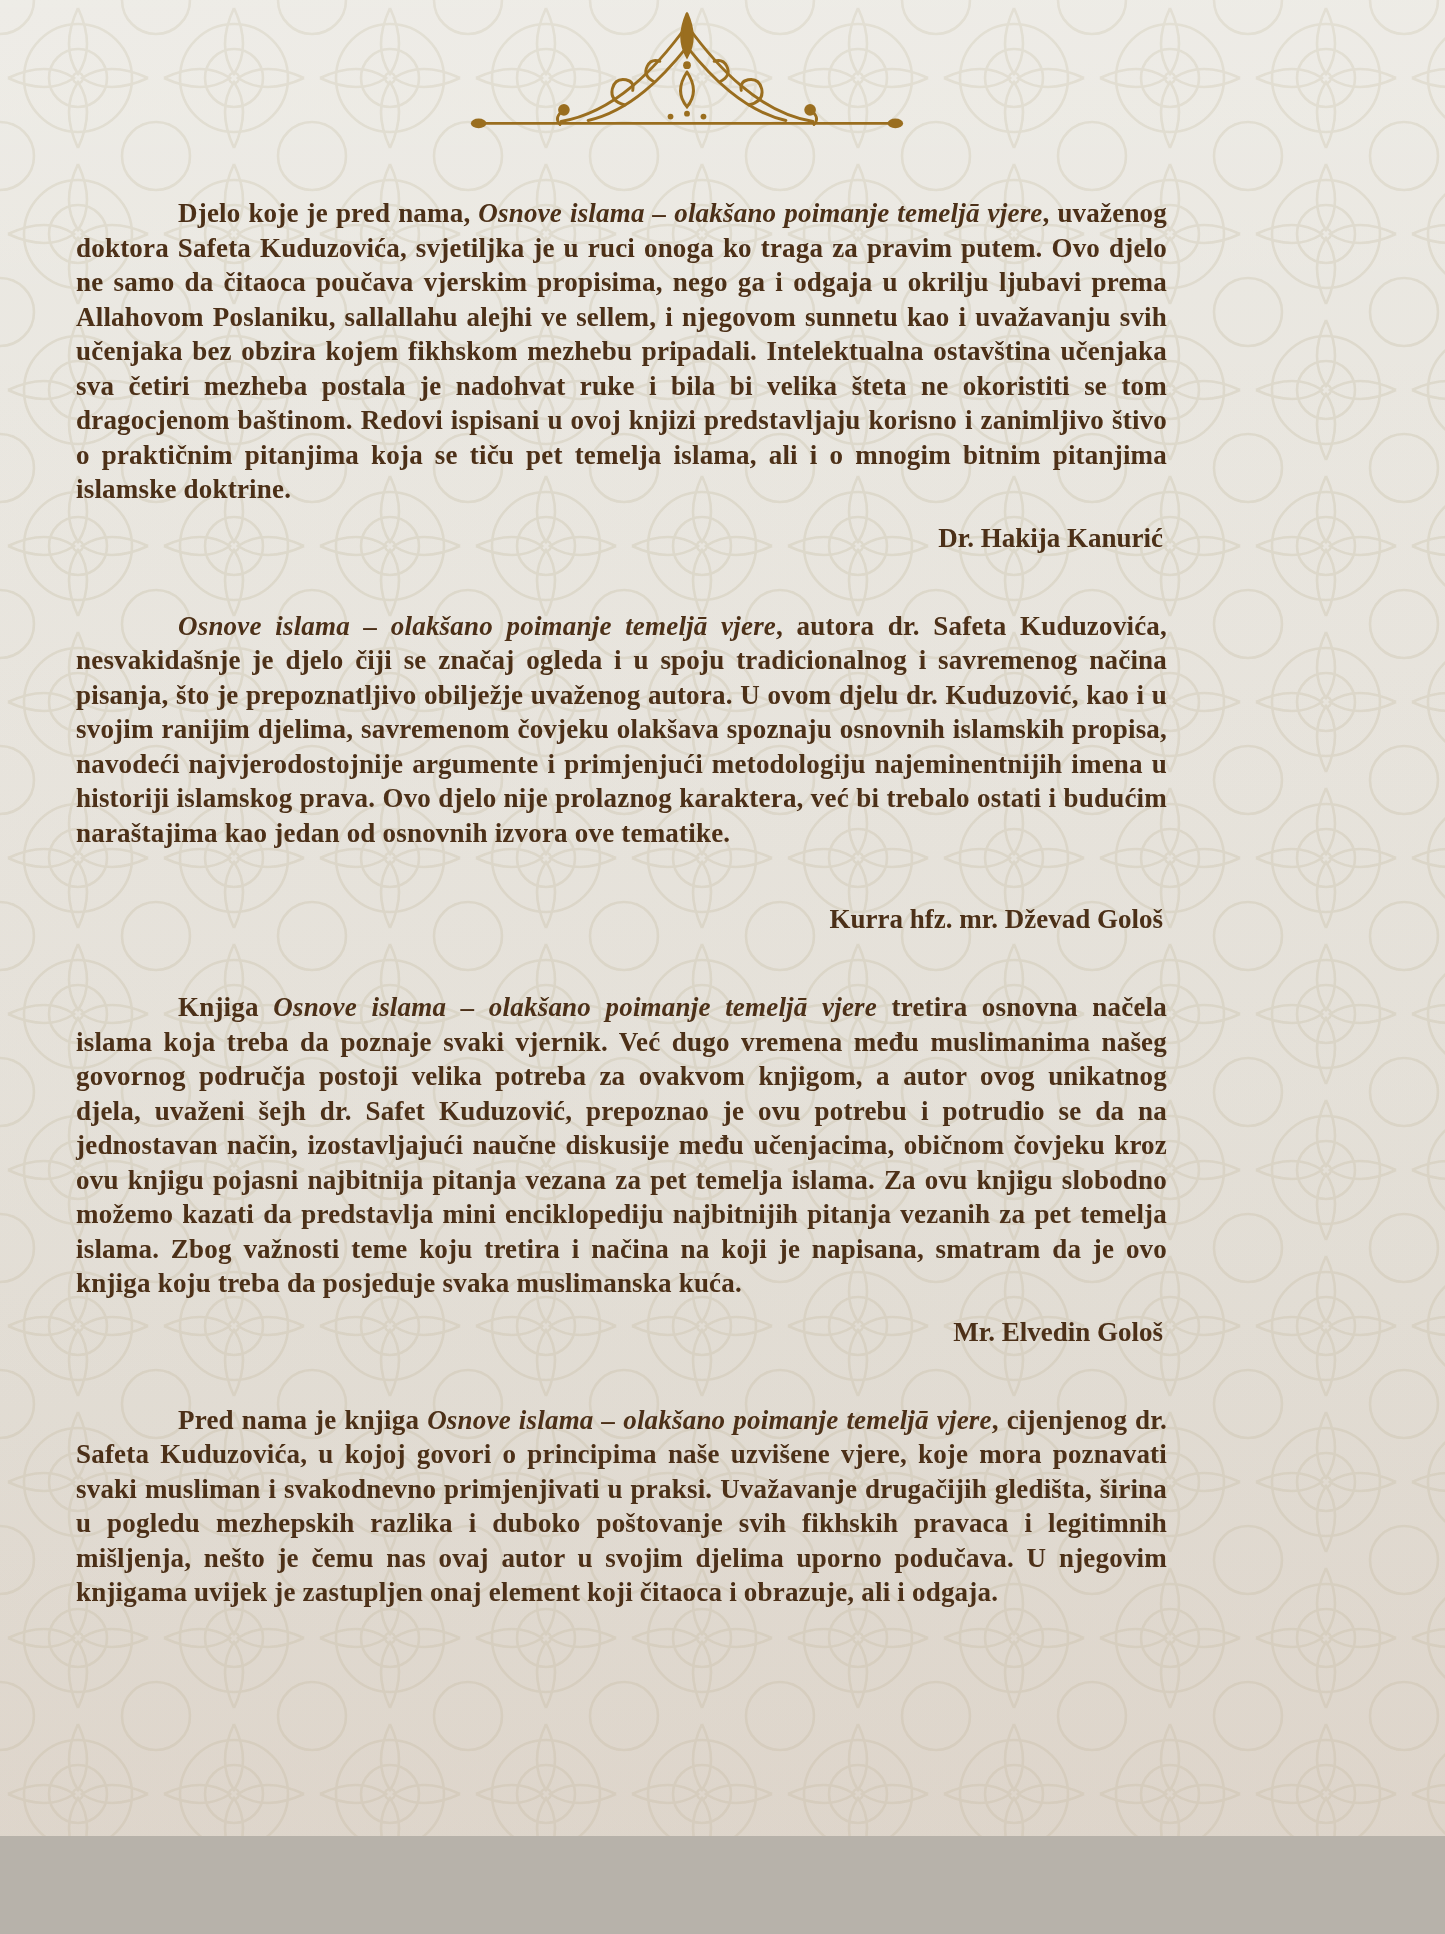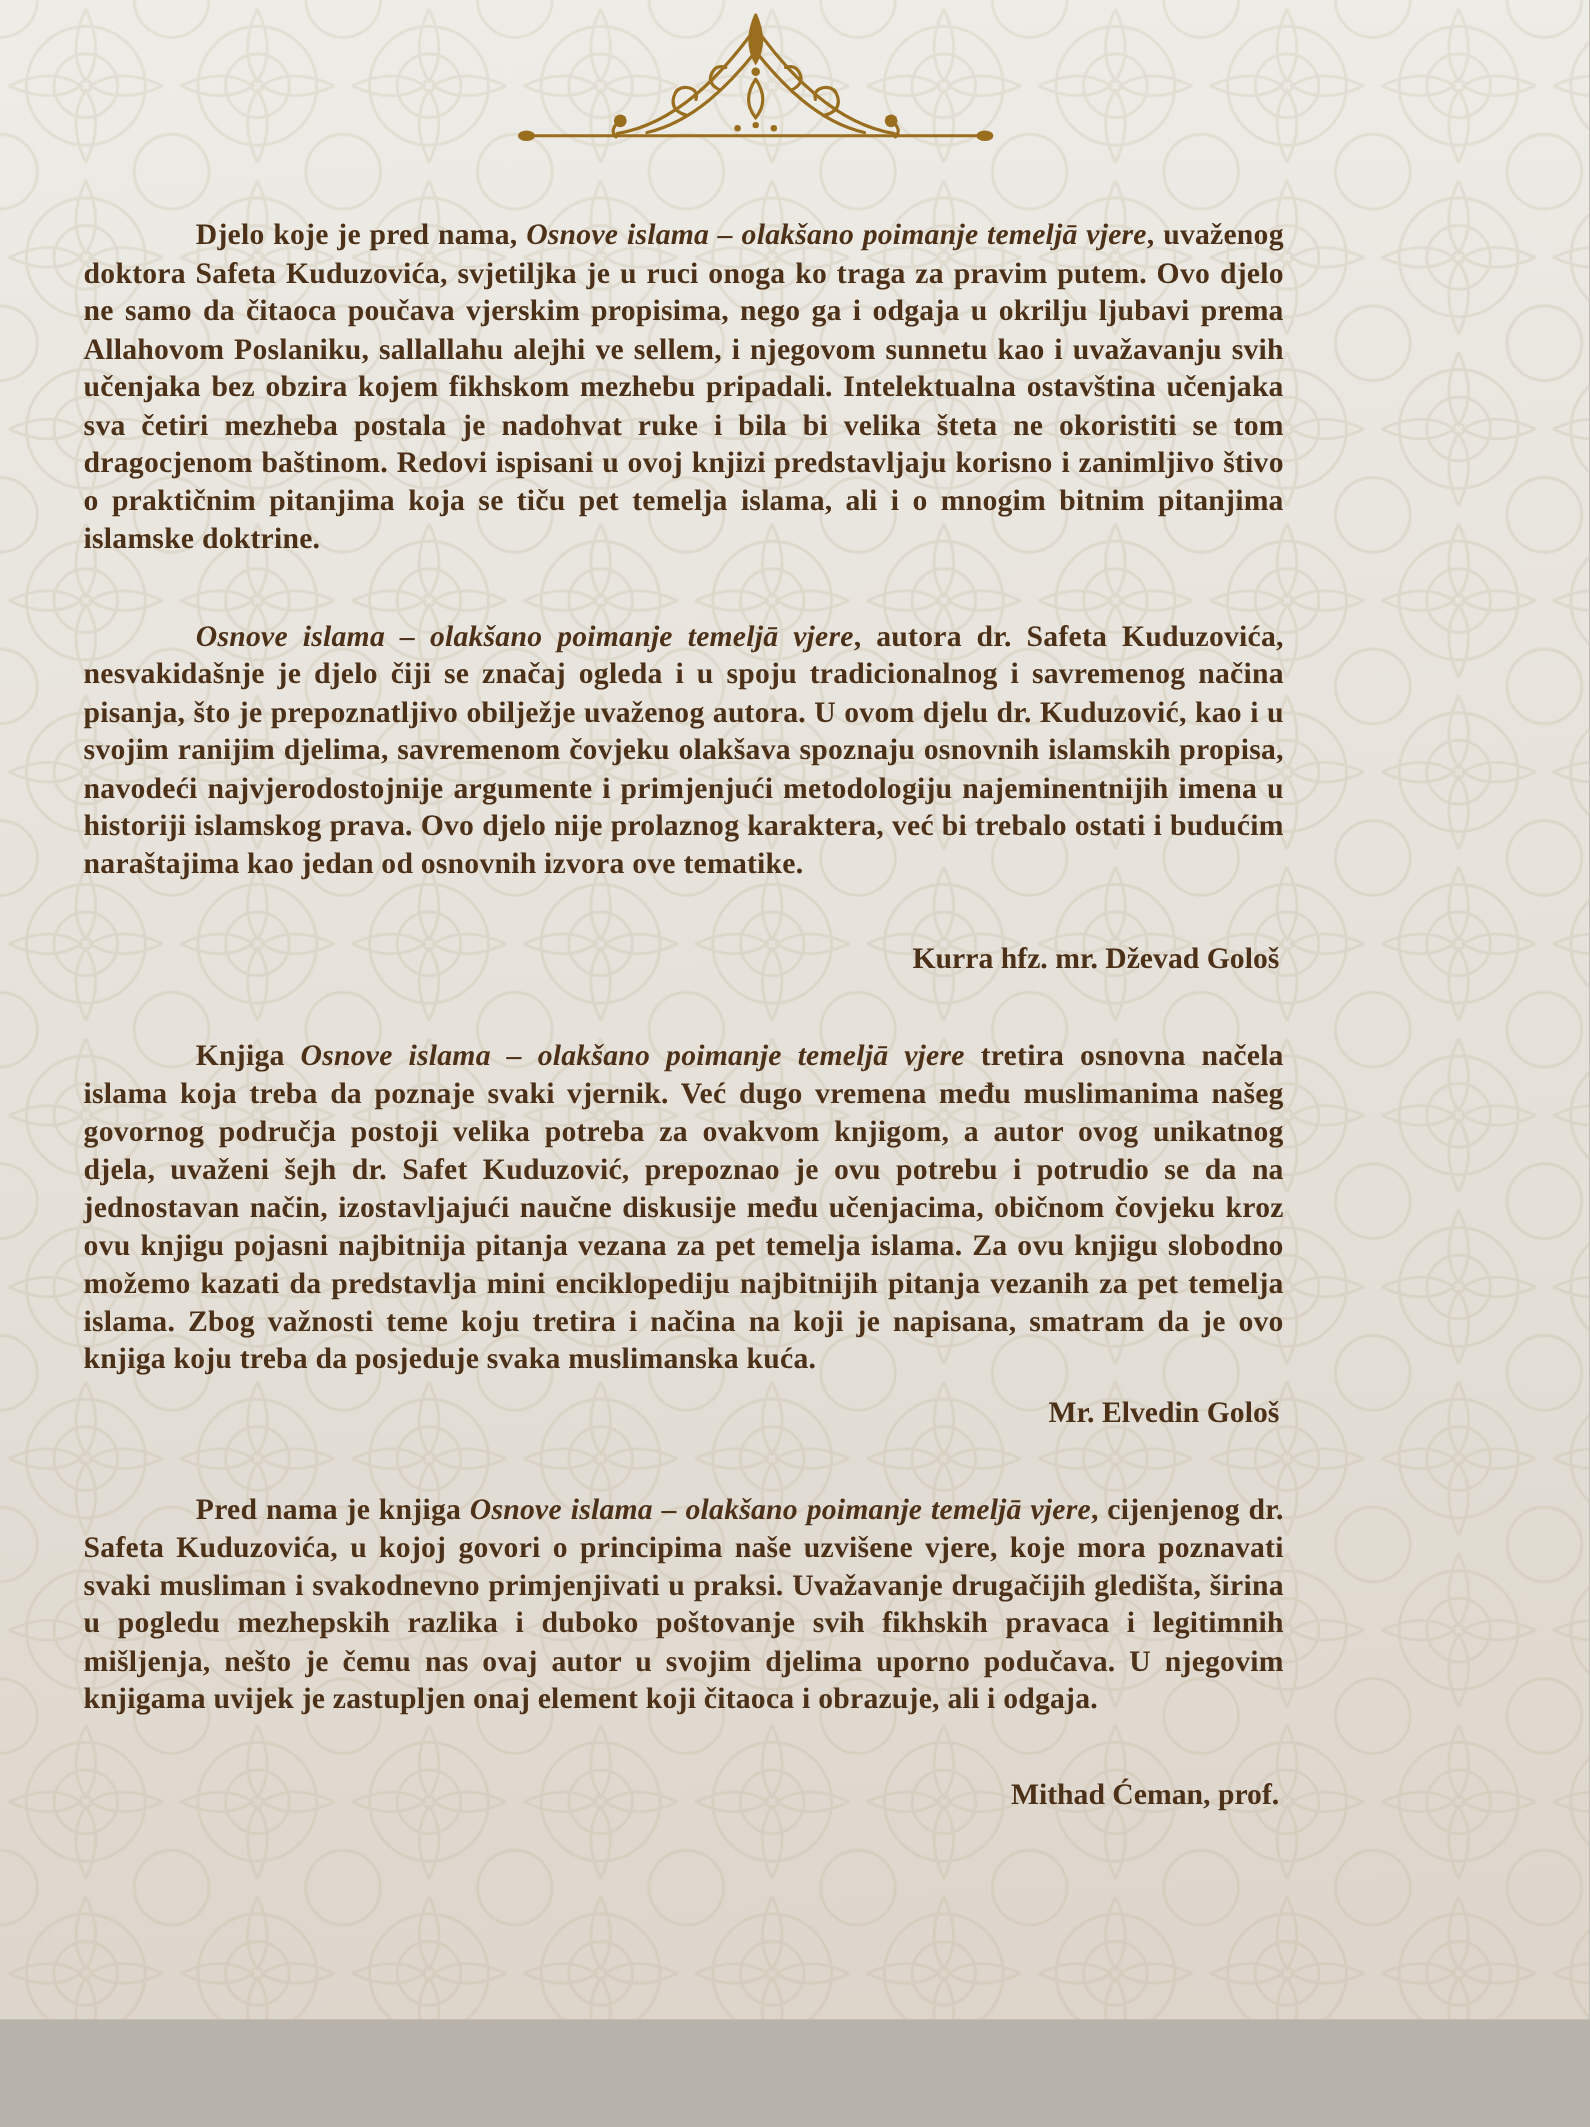--- a/index.html
+++ b/index.html
@@ -113,32 +113,32 @@
           <circle cx="230" cy="107" r="3" fill="#9a6e1f" stroke="none"></circle>
           <circle cx="247" cy="110" r="3" fill="#9a6e1f" stroke="none"></circle>
         </g>
       </svg>
     </div>
 
     <div class="endorsements">
 
       <section class="endorsement">
         <p class="body-text"><span>Djelo koje je pred nama, </span><i class="book-title">Osnove islama – olakšano poimanje temeljā vjere</i><span>, uvaženog doktora Safeta Kuduzovića, svjetiljka je u ruci onoga ko traga za pravim putem. Ovo djelo ne samo da čitaoca poučava vjerskim propisima, nego ga i odgaja u okrilju ljubavi prema Allahovom Poslaniku, sallallahu alejhi ve sellem, i njegovom sunnetu kao i uvažavanju svih učenjaka bez obzira kojem fikhskom mezhebu pripadali. Intelektualna ostavština učenjaka sva četiri mezheba postala je nadohvat ruke i bila bi velika šteta ne okoristiti se tom dragocjenom baštinom. Redovi ispisani u ovoj knjizi predstavljaju korisno i zanimljivo štivo o praktičnim pitanjima koja se tiču pet temelja islama, ali i o mnogim bitnim pitanjima islamske doktrine.</span></p>
+        <p class="signature">Dr. Hakija Kanurić</p>
       </section>
 
       <section class="endorsement">
         <p class="body-text"><span></span><i class="book-title">Osnove islama – olakšano poimanje temeljā vjere</i><span>, autora dr. Safeta Kuduzovića, nesvakidašnje je djelo čiji se značaj ogleda i u spoju tradicionalnog i savremenog načina pisanja, što je prepoznatljivo obilježje uvaženog autora. U ovom djelu dr. Kuduzović, kao i u svojim ranijim djelima, savremenom čovjeku olakšava spoznaju osnovnih islamskih propisa, navodeći najvjerodostojnije argumente i primjenjući metodologiju najeminentnijih imena u historiji islamskog prava. Ovo djelo nije prolaznog karaktera, već bi trebalo ostati i budućim naraštajima kao jedan od osnovnih izvora ove tematike.</span></p>
         <p class="signature gap-lg">Kurra hfz. mr. Dževad Gološ</p>
       </section>
 
       <section class="endorsement">
         <p class="body-text"><span>Knjiga </span><i class="book-title">Osnove islama – olakšano poimanje temeljā vjere</i><span> tretira osnovna načela islama koja treba da poznaje svaki vjernik. Već dugo vremena među muslimanima našeg govornog područja postoji velika potreba za ovakvom knjigom, a autor ovog unikatnog djela, uvaženi šejh dr. Safet Kuduzović, prepoznao je ovu potrebu i potrudio se da na jednostavan način, izostavljajući naučne diskusije među učenjacima, običnom čovjeku kroz ovu knjigu pojasni najbitnija pitanja vezana za pet temelja islama. Za ovu knjigu slobodno možemo kazati da predstavlja mini enciklopediju najbitnijih pitanja vezanih za pet temelja islama. Zbog važnosti teme koju tretira i načina na koji je napisana, smatram da je ovo knjiga koju treba da posjeduje svaka muslimanska kuća.</span></p>
         <p class="signature">Mr. Elvedin Gološ</p>
       </section>
 
       <section class="endorsement">
         <p class="body-text"><span>Pred nama je knjiga </span><i class="book-title">Osnove islama – olakšano poimanje temeljā vjere</i><span>, cijenjenog dr. Safeta Kuduzovića, u kojoj govori o principima naše uzvišene vjere, koje mora poznavati svaki musliman i svakodnevno primjenjivati u praksi. Uvažavanje drugačijih gledišta, širina u pogledu mezhepskih razlika i duboko poštovanje svih fikhskih pravaca i legitimnih mišljenja, nešto je čemu nas ovaj autor u svojim djelima uporno podučava. U njegovim knjigama uvijek je zastupljen onaj element koji čitaoca i obrazuje, ali i odgaja.</span></p>
-        <p class="signature gap-lg">Mithad Ćeman, prof.</p>
       </section>
 
     </div>
   </div>
 </div>
 
 </body></html>

